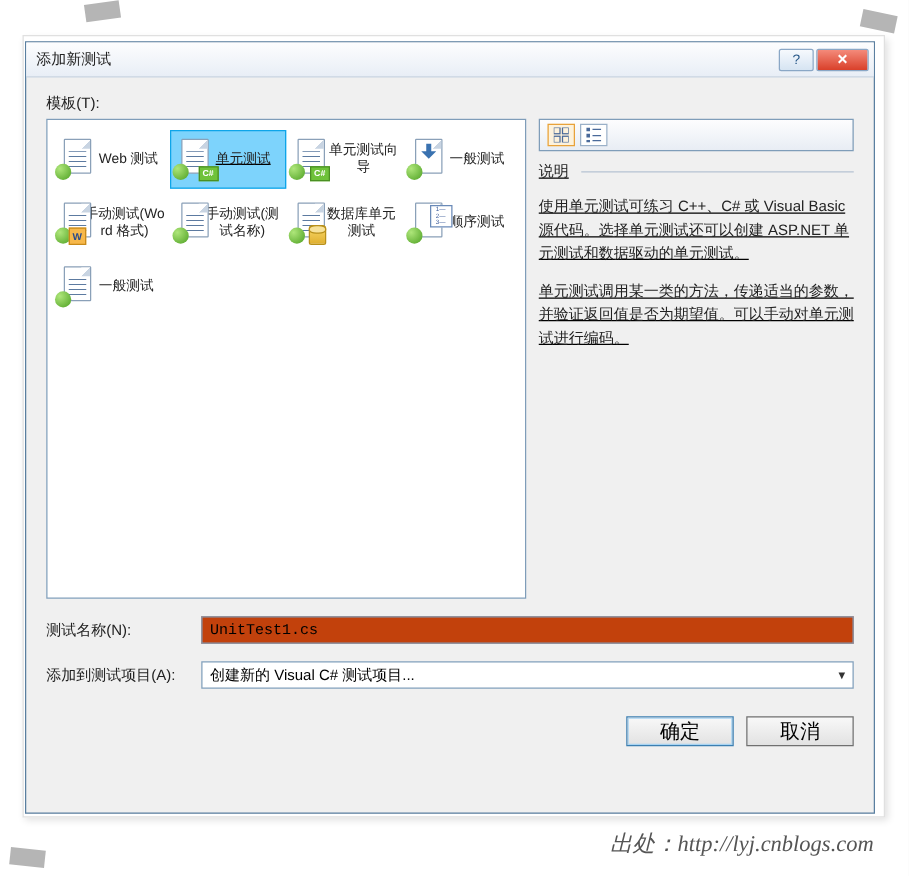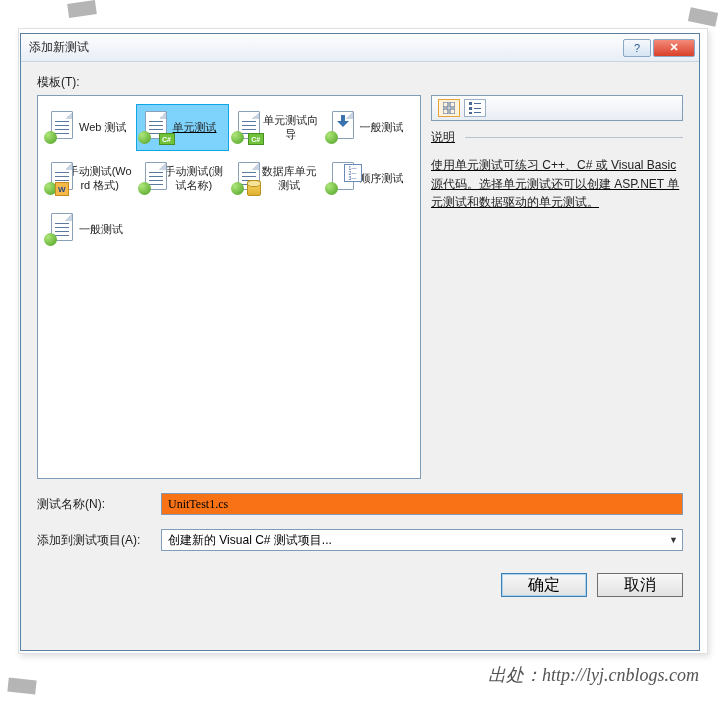--- a/index.html
+++ b/index.html
@@ -43,21 +43,21 @@
 .vbtn.active { border-color: #e8a23a; background: #fdf2dc; }
 .vbtn svg { display:block; }
 .desc-pane { flex: 1; }
 .desc-header { display: flex; align-items: center; margin-bottom: 10px; }
 .desc-title { font-size: 12px; color: #222; margin-right: 10px; }
 .desc-line { flex: 1; height: 1px; background: #b5c2d2; }
 .desc-text { font-size: 12px; color: #222; line-height: 1.55; }
 .desc-text p { margin-bottom: 12px; }
 .form-row { display: flex; align-items: center; margin-top: 14px; }
 .form-label { width: 124px; color: #222; }
-.text-input { flex: 1; height: 22px; border: 1px solid #7f9db9; background: #f97316; padding: 0 6px; font-size: 12px; font-family: Liberation Serif, serif; }
+.text-input { flex: 1; height: 22px; border: 1px solid #7f9db9; background: #c2410c; padding: 0 6px; font-size: 12px; font-family: Liberation Mono, monospace; }
 .combo { flex: 1; height: 22px; border: 1px solid #7f9db9; background: #fff; display: flex; align-items: center; padding: 0 4px 0 6px; cursor: pointer; }
 .combo-text { flex: 1; }
 .combo-arrow { font-size: 9px; color: #333; }
 .button-row { display: flex; justify-content: flex-end; gap: 10px; margin-top: 22px; }
 .btn { width: 86px; height: 24px; border: 1px solid #707070; background: linear-gradient(#f8f8f8, #e2e2e2); font-size: 16px; cursor: pointer; font-family: inherit; }
 .btn.default { border: 1px solid #3c7fb1; box-shadow: 0 0 0 1px #a8d4f2 inset; }
 .attribution { position: absolute; bottom: 14px; right: 28px; font-size: 18px; color: #555; font-style: italic; font-family: Georgia, serif; }
 </style>
 </head>
 <body>
@@ -206,20 +206,21 @@
               </svg>
           </div>
         </div>
         <div class="desc-pane">
           <div class="desc-header">
             <div class="desc-title">说明</div>
             <div class="desc-line"></div>
           </div>
           <div class="desc-text">
             <p>使用单元测试可练习 C++、C# 或 Visual Basic 源代码。选择单元测试还可以创建 ASP.NET 单元测试和数据驱动的单元测试。</p>
+            <p>单元测试调用某一类的方法，传递适当的参数，并验证返回值是否为期望值。可以手动对单元测试进行编码。</p>
           </div>
         </div>
       </div>
     </div>
 
     <div class="form-row">
       <div class="form-label">测试名称(N):</div>
       <input class="text-input" type="text" value="UnitTest1.cs" style="">
     </div>
 

